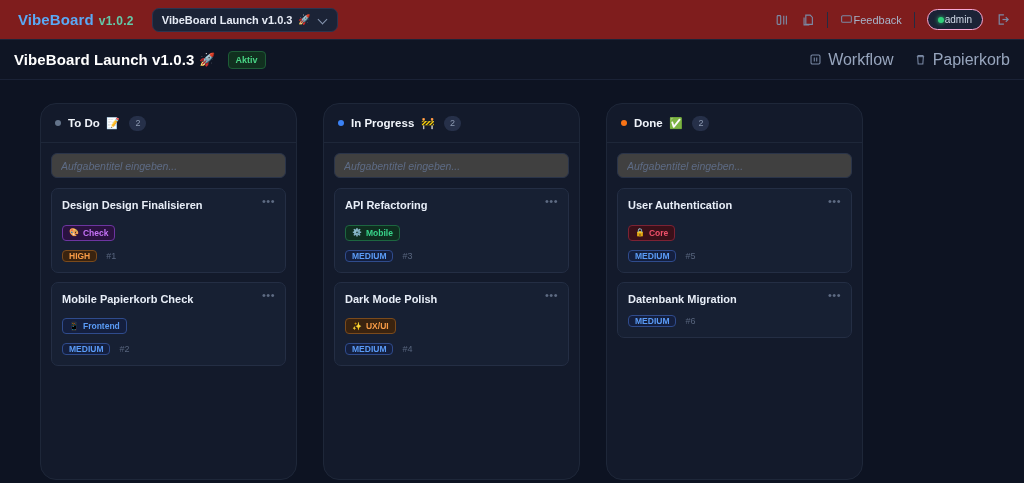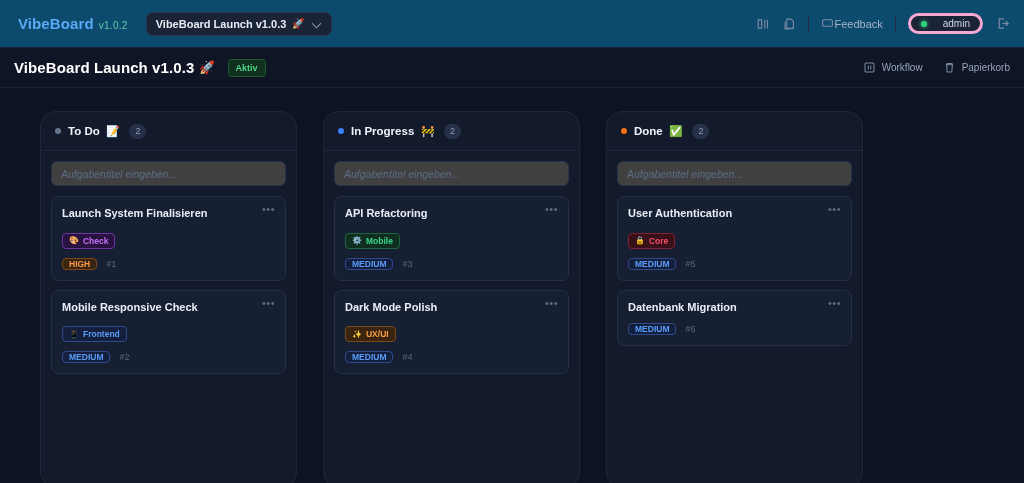--- a/index.html
+++ b/index.html
@@ -5,33 +5,33 @@
   * { box-sizing: border-box; margin: 0; padding: 0; }
   html, body {
     width: 1024px; height: 483px;
     background: #0d1322;
     font-family: "Liberation Sans", sans-serif;
     overflow: hidden;
   }
 
   
   .topbar {
-    height: 48px;
-    background: #0c4a6e;
+    height: 40px;
+    background: #7f1d1d;
     border-bottom: 1px solid #1c2438;
     display: flex;
     align-items: center;
     padding: 0 14px 0 18px;
   }
   .brand { display: flex; align-items: baseline; gap: 5px; }
   .brand-name {
     font-size: 15px; font-weight: bold; color: #5aa9f5;
     letter-spacing: .1px;
   }
-  .brand-ver { font-size: 10px; color: #63c9a8; font-weight: normal; letter-spacing: .3px; }
+  .brand-ver { font-size: 12px; color: #63c9a8; font-weight: bold; letter-spacing: .3px; }
 
   .proj-select {
     margin-left: 18px;
     height: 24px;
     background: #1b2336;
     border: 1px solid #2a3550;
     border-radius: 7px;
     display: flex; align-items: center; gap: 6px;
     padding: 0 9px;
     cursor: pointer;
@@ -54,22 +54,22 @@
   .ic {
     display: inline-flex; align-items: center; justify-content: center;
     color: #7b8aa5; cursor: pointer;
   }
   .divider-v { width: 1px; height: 16px; background: #232c42; }
   .feedback {
     display: flex; align-items: center; gap: 0; cursor: pointer;
     color: #a7b4c9; font-size: 11px;
   }
   .userchip {
-    display: flex; align-items: center; gap: 16px;
-    background: #1b2336; border: 3px solid #f9a8d4;
+    display: flex; align-items: center; gap: 1px;
+    background: #1b2336; border: 1px solid #f9a8d4;
     border-radius: 11px; height: 21px; padding: 0 10px;
     cursor: pointer;
   }
   .userchip .dot { width: 6px; height: 6px; border-radius: 50%; background: #31d07a; box-shadow: 0 0 4px #31d07a; }
   .userchip .uname { font-size: 10px; color: #cfd8e6; }
 
   
   .subbar {
     height: 40px;
     background: #0f1524;
@@ -82,21 +82,21 @@
   }
   .title-emoji { font-size: 13px; margin-left: 5px; }
   .status-badge {
     margin-left: 12px;
     background: #11301f; border: 1px solid #1d5c37;
     color: #49d585;
     font-size: 9px; font-weight: bold;
     border-radius: 4px; padding: 3px 7px;
   }
   .subbar-right { margin-left: auto; display: flex; align-items: center; gap: 20px; }
-  .subact { display: flex; align-items: center; gap: 6px; cursor: pointer; color: #97a5bd; font-size: 10px; }
+  .subact { display: flex; align-items: center; gap: 6px; cursor: pointer; color: #97a5bd; font-size: 16px; }
 
   
   .board {
     display: flex; gap: 26px;
     padding: 23px 40px 0 40px;
     height: 403px;
     align-items: flex-start;
   }
   .column {
     width: 257px;
@@ -258,34 +258,34 @@
 <div class="board" id="board">
     <div class="column">
       <div class="col-head">
         <span class="col-dot" style="background:#64748b"></span>
         <span class="col-title">To Do</span>
         <span class="col-emoji">📝</span>
         <span class="col-count">2</span>
       </div>
       <div class="col-body"><input class="task-input" type="text" placeholder="Aufgabentitel eingeben..." style=""><div class="card">
           <div class="card-top">
-            <span class="card-title">Launch System Finalisieren</span>
+            <span class="card-title">Design Design Finalisieren</span>
             <span class="card-menu">•••</span>
           </div>
           <div class="tag-row"><span class="tag" style="color:#c471f5;background:#2a1240;border-color:#6d35a0">
               <span class="temoji">🎨</span>
               <span>Check</span>
             </span></div>
           <div class="meta-row">
             <span class="prio" style="color:#f79b46;background:#3a230f;border-color:#7a4a1c">HIGH</span>
             <span class="idnum">#1</span>
           </div>
         </div><div class="card">
           <div class="card-top">
-            <span class="card-title">Mobile Responsive Check</span>
+            <span class="card-title">Mobile Papierkorb Check</span>
             <span class="card-menu">•••</span>
           </div>
           <div class="tag-row"><span class="tag" style="color:#5a9bf6;background:#141f3e;border-color:#2f4b8c">
               <span class="temoji">📱</span>
               <span>Frontend</span>
             </span></div>
           <div class="meta-row">
             <span class="prio" style="color:#5a9bf6;background:#141f3e;border-color:#2f4b8c">MEDIUM</span>
             <span class="idnum">#2</span>
           </div>

